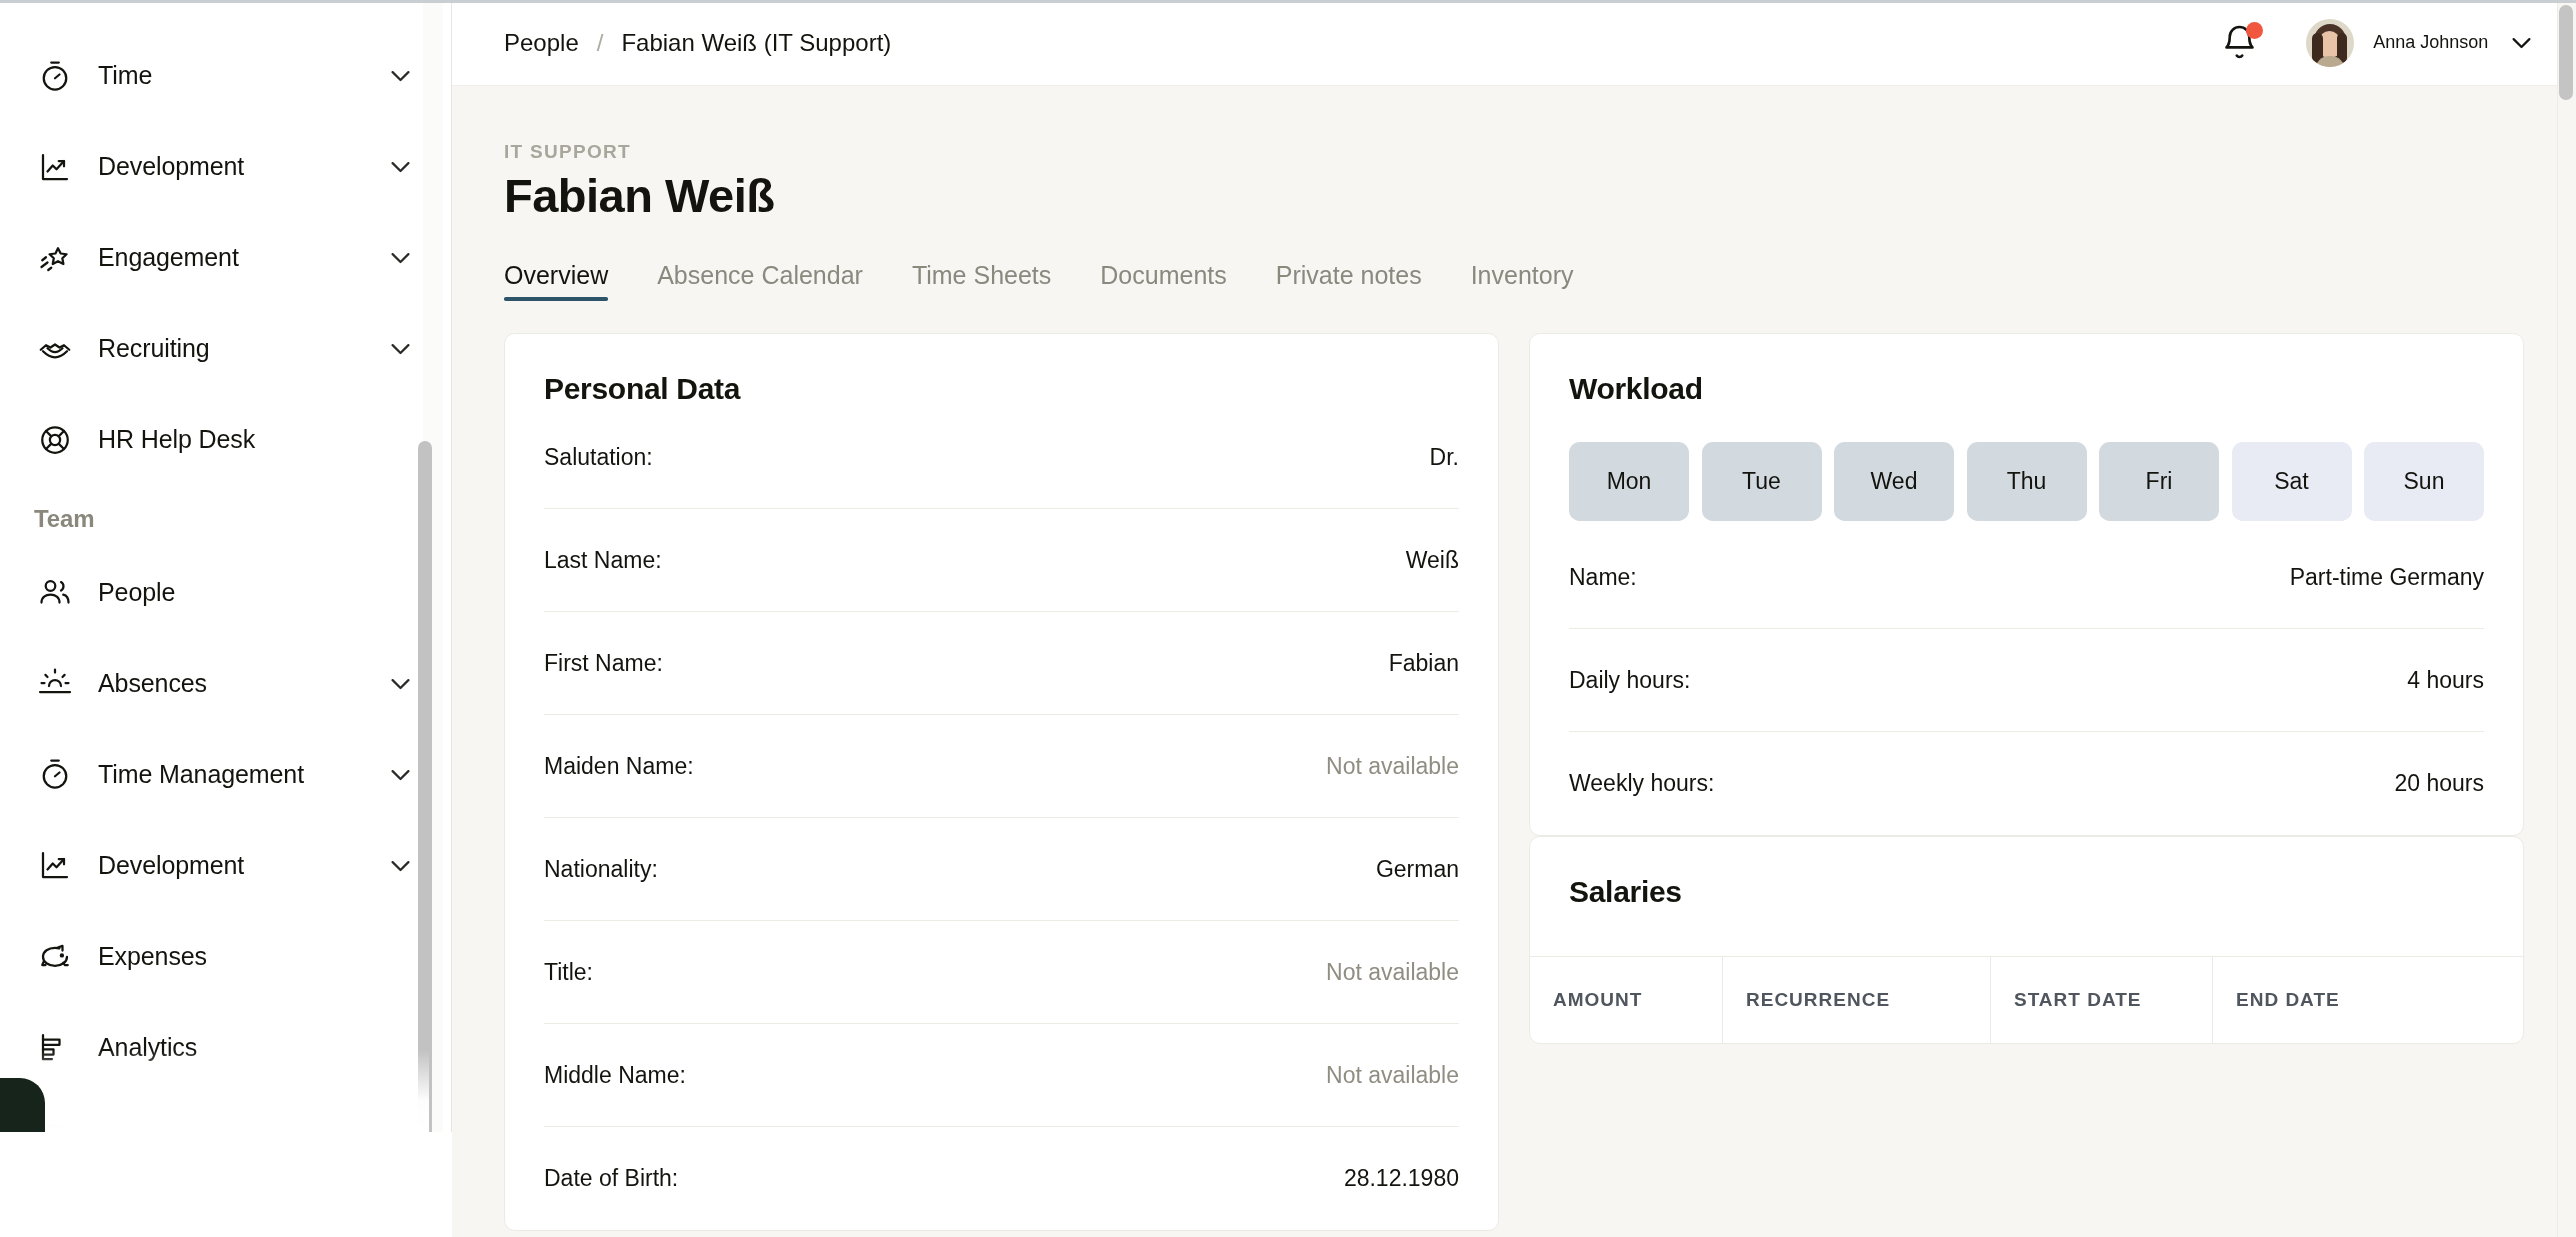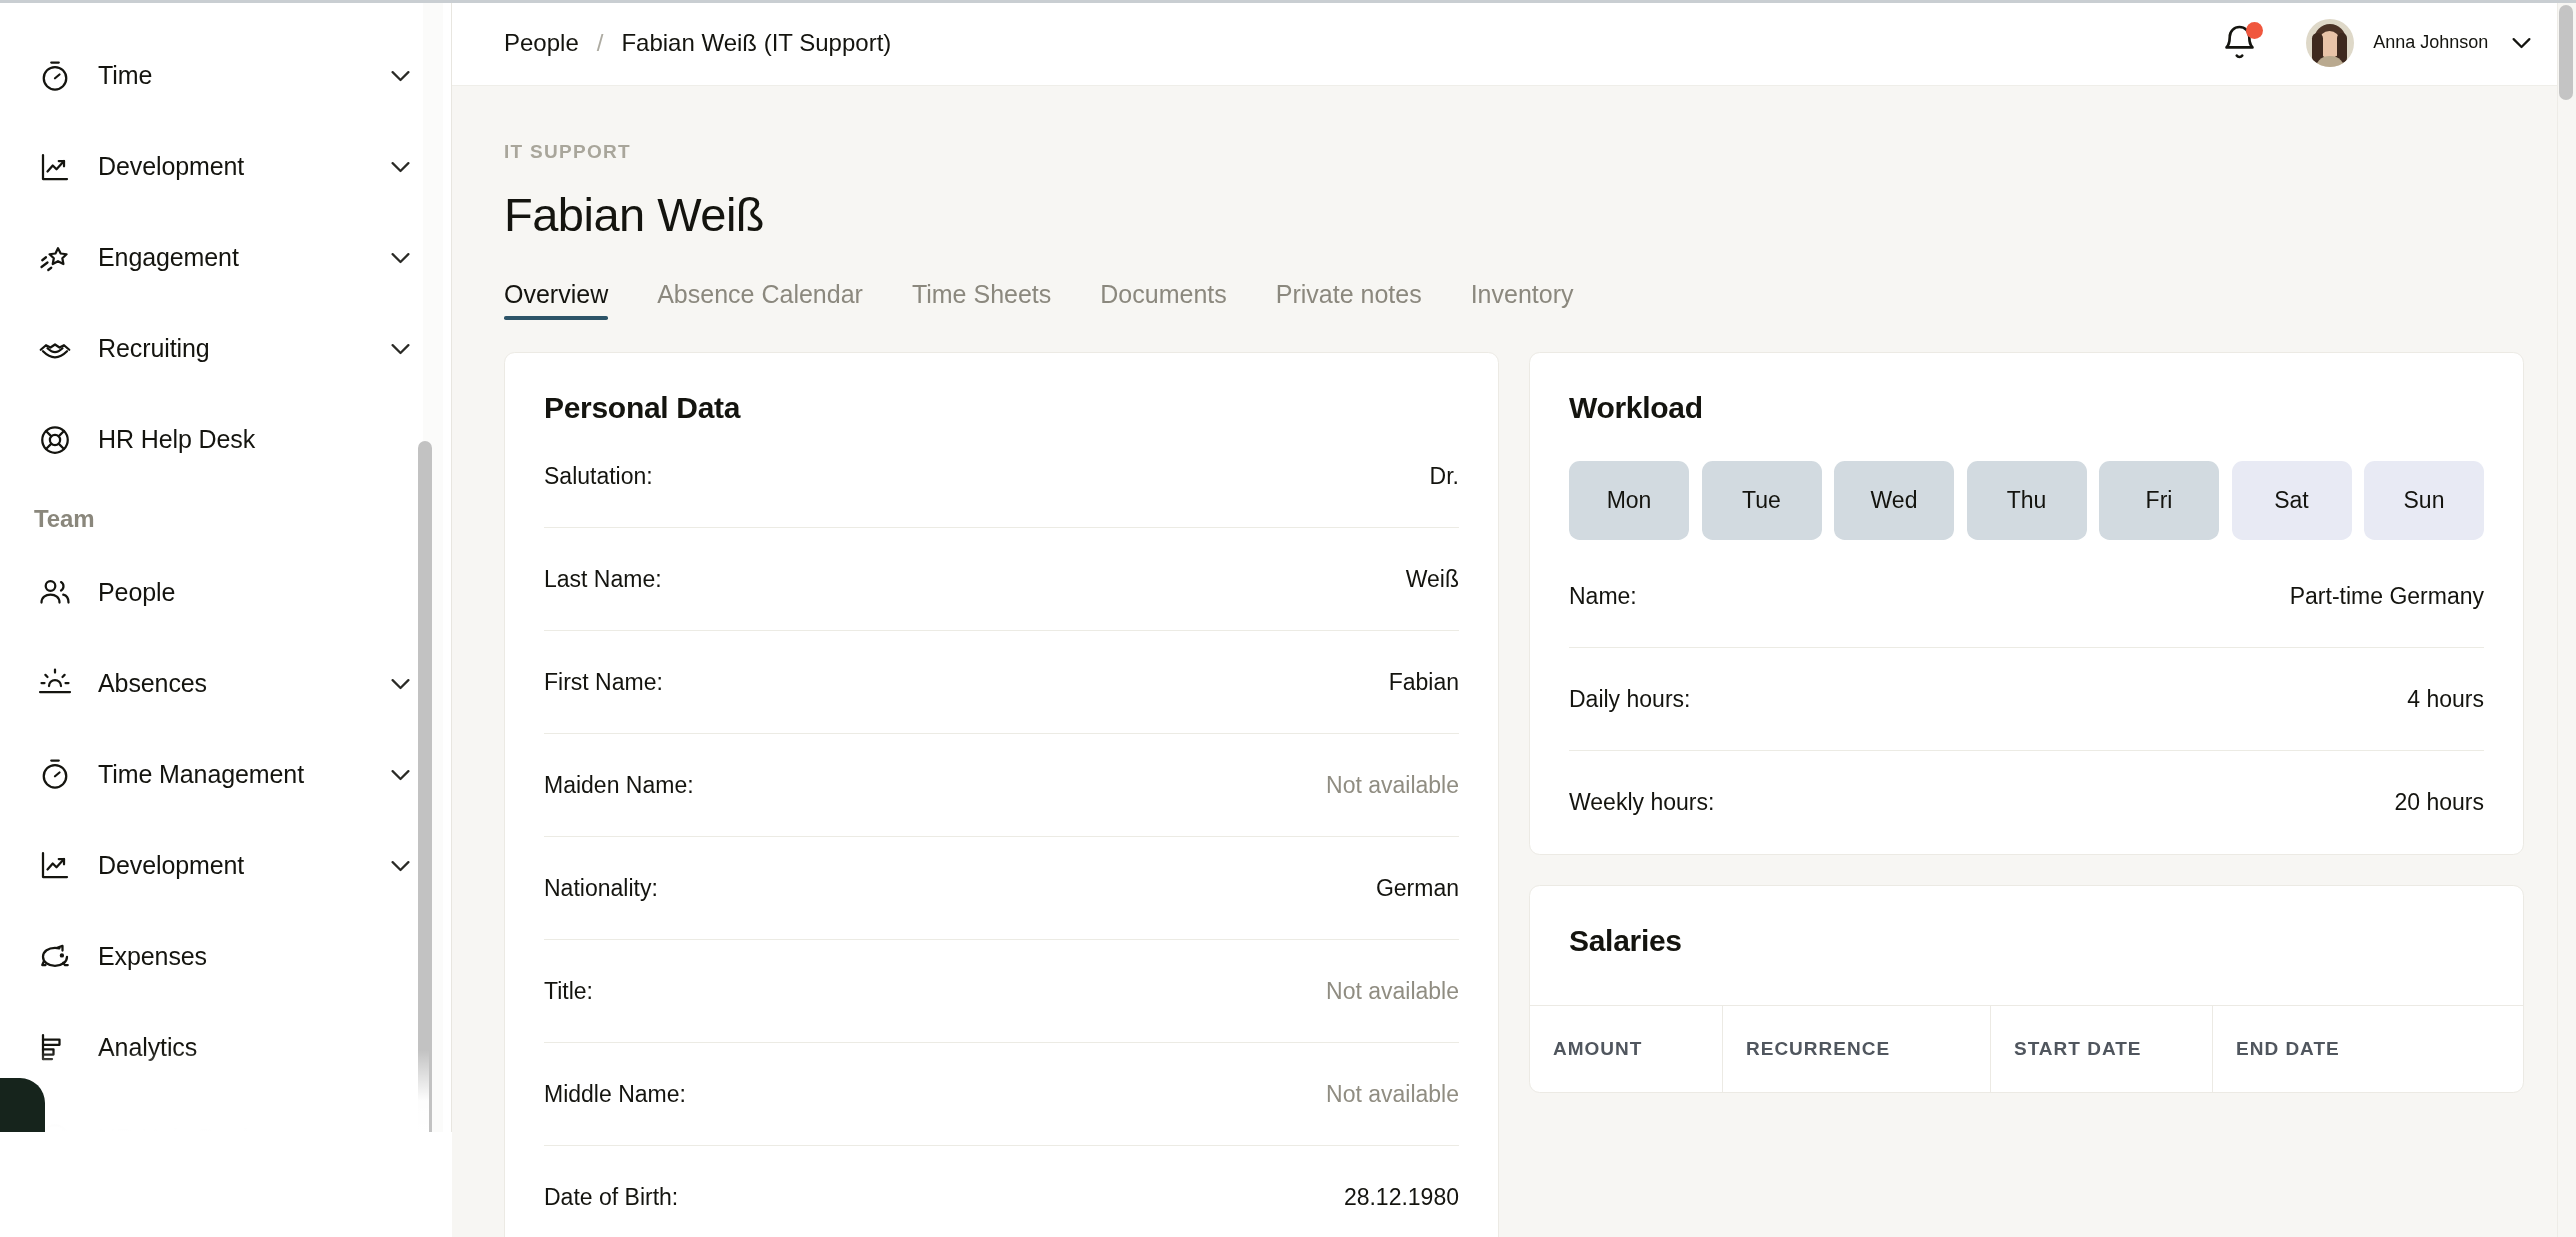--- a/index.html
+++ b/index.html
@@ -143,22 +143,22 @@
 
   
   .page-head { padding: 55px 52px 0 52px; }
   .eyebrow {
     font-size: 19px; font-weight: bold;
     letter-spacing: 1.3px;
     color: #a9a69b;
     text-transform: uppercase;
   }
   .page-title {
-    font-size: 47px; font-weight: normal;
-    color: #14140f; margin-top: 24px;
+    font-size: 47px; font-weight: bold;
+    color: #14140f; margin-top: 5px;
     letter-spacing: -0.5px;
   }
   .tabs { display: flex; align-items: flex-end; margin-top: 38px; }
   .tab {
     position: relative;
     font-size: 25px; color: #8b887e;
     padding-bottom: 43px; margin-right: 49px;
     cursor: pointer; white-space: nowrap;
   }
   .tab.active { color: #14140f; }
@@ -535,21 +535,21 @@
     <span class="row-label">Daily hours:</span>
     <span class="row-value">4 hours</span>
   </div>
               <div class="row">
     <span class="row-label">Weekly hours:</span>
     <span class="row-value">20 hours</span>
   </div>
             </div>
         </div>
 
-        <div class="card" style="margin-top:30px">
+        <div class="card" style="">
           <div class="card-title" style="padding-bottom:47px">Salaries</div>
           <div class="tbl-head" id="sal-head">
               <div class="th c0">AMOUNT</div>
               <div class="th c1">RECURRENCE</div>
               <div class="th c2">START DATE</div>
               <div class="th c3">END DATE</div>
             </div>
         </div>
       </div>
 

